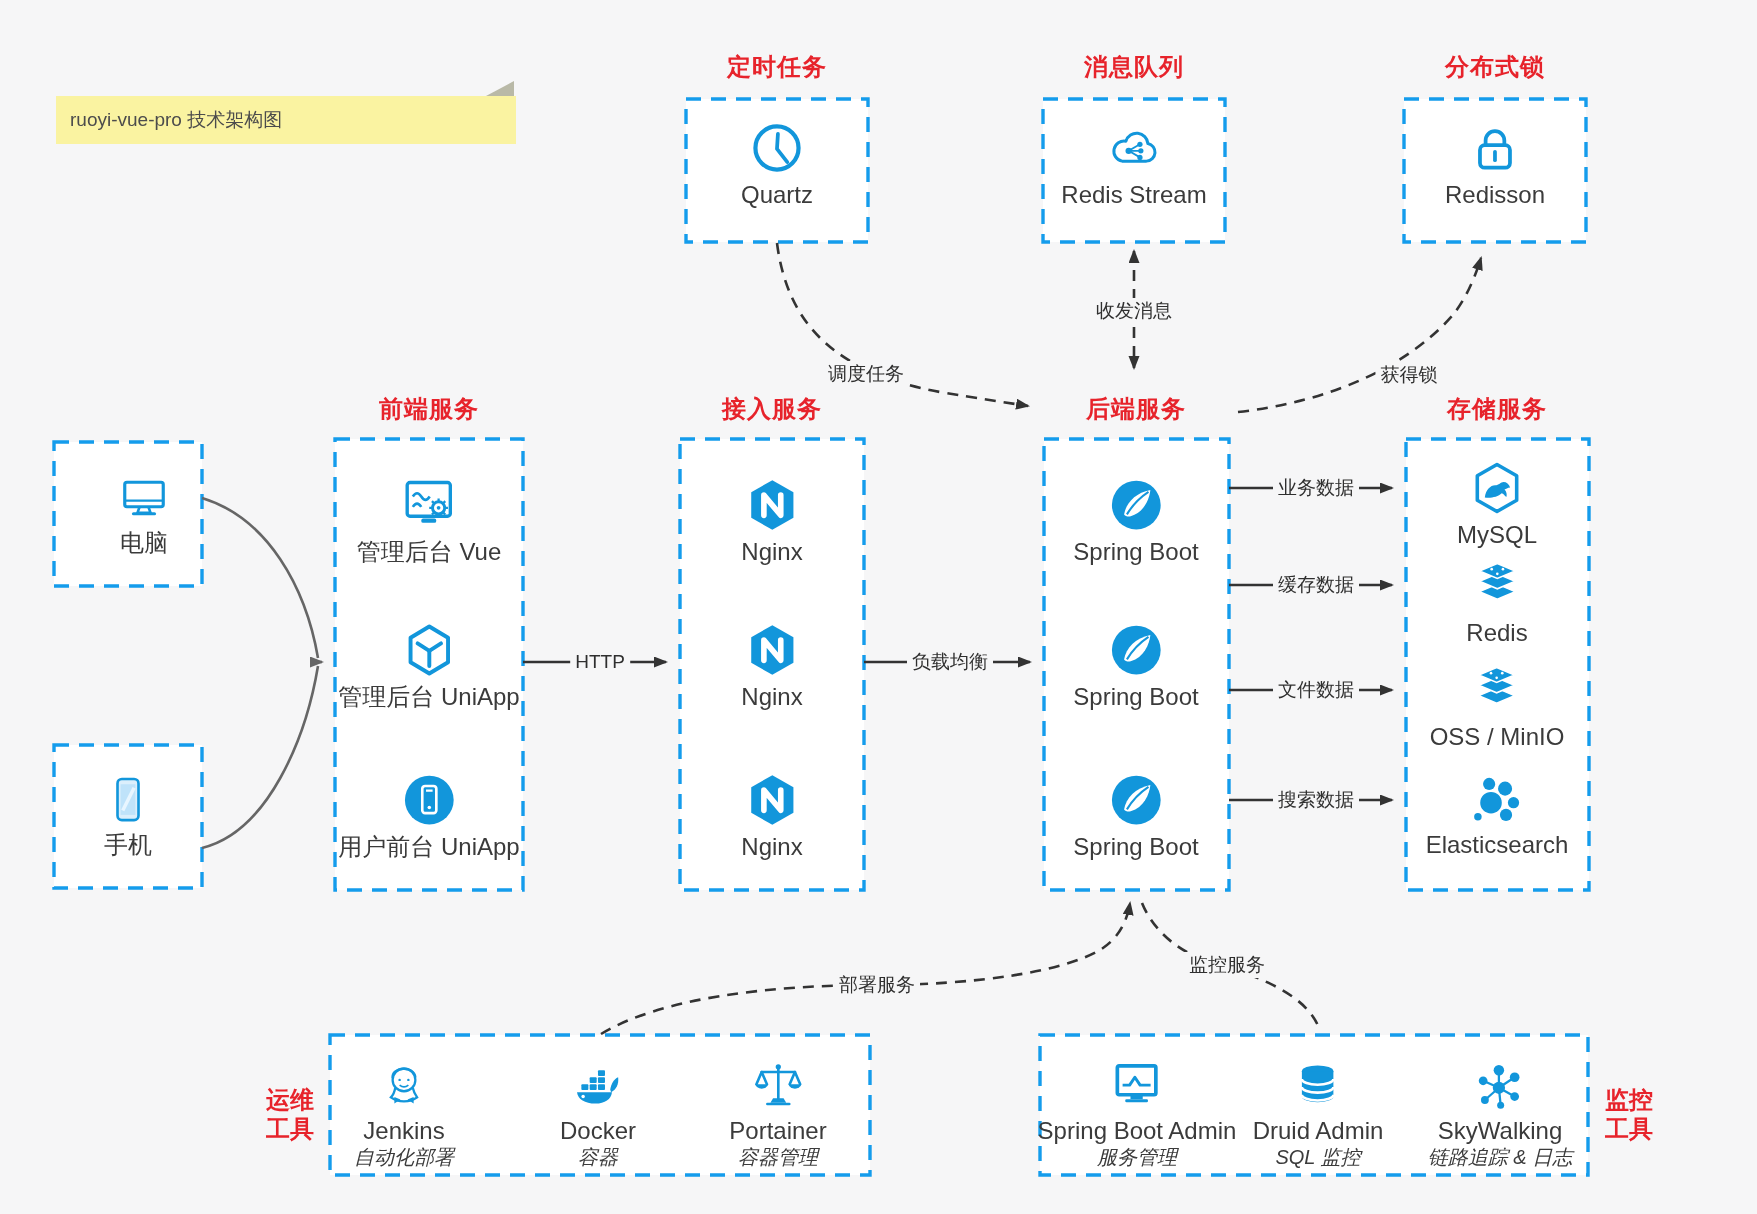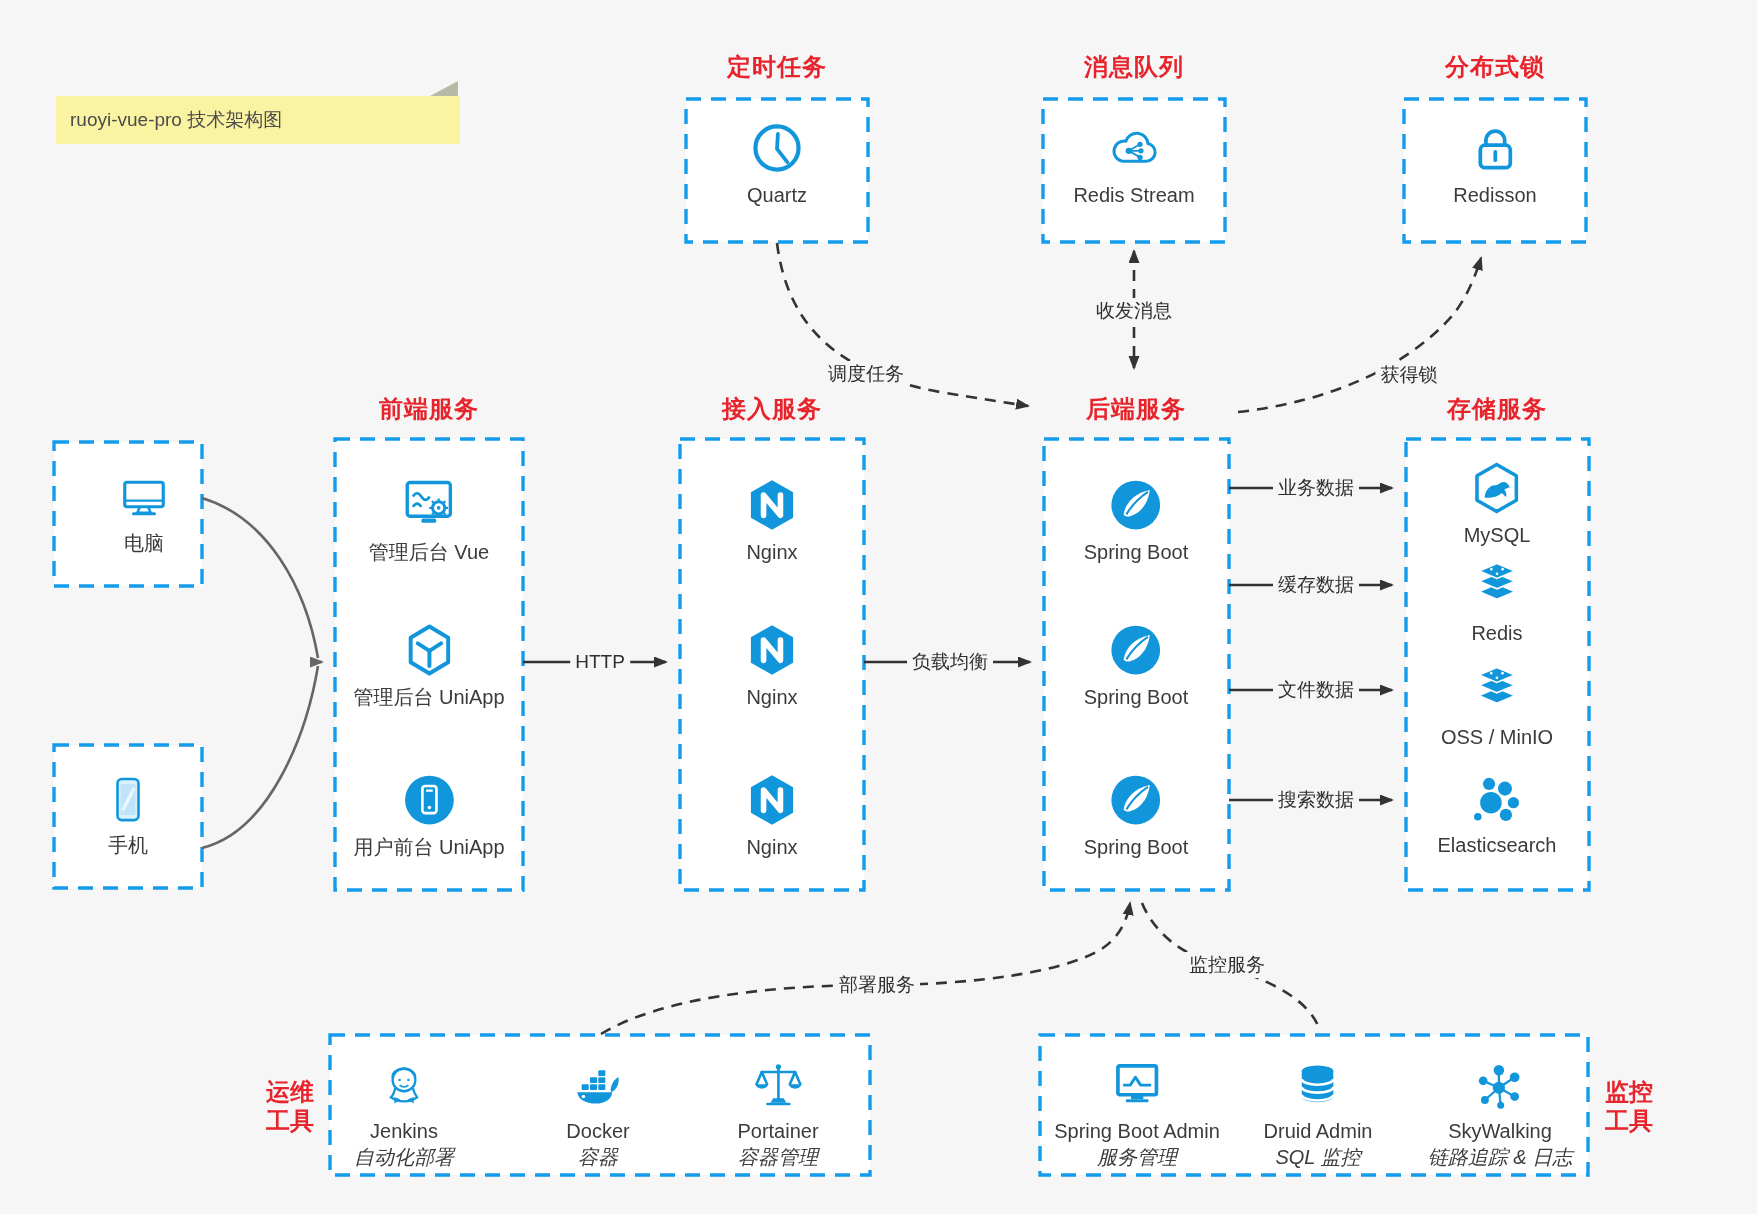--- a/index.html
+++ b/index.html
@@ -1,25 +1,25 @@
 <!DOCTYPE html>
 <html><head>
 <meta charset="utf-8">
 <style>
   html,body{margin:0;padding:0;background:#e9e9ea;font-family:"Liberation Sans","DejaVu Sans",sans-serif;}
   .canvas{position:relative;width:1757px;height:1214px;background:#f6f6f7;overflow:hidden;}
   .overlay{position:absolute;left:0;top:0;z-index:1;}
   .item{position:absolute;transform:translateX(-50%);display:flex;flex-direction:column;align-items:center;z-index:3;text-align:center;}
-  .item .lbl{margin-top:4px;font-size:20px;color:#3b3b3b;white-space:nowrap;line-height:26px;}
+  .item .lbl{margin-top:4px;font-size:24px;color:#3b3b3b;white-space:nowrap;line-height:26px;}
   .item .lbl2{font-size:20px;color:#3b3b3b;white-space:nowrap;line-height:26px;font-style:italic;}
   .icon{color:#1296db;display:block;line-height:0;}
   .sec-title{position:absolute;transform:translate(-50%,-50%);font-size:24px;font-weight:bold;color:#e7232b;white-space:nowrap;z-index:3;letter-spacing:1px;}
-  .side-title{position:absolute;transform:translate(-50%,-50%);font-size:24px;font-weight:bold;color:#e7232b;text-align:center;line-height:29px;z-index:3;}
+  .side-title{position:absolute;transform:translate(-50%,-50%);font-size:24px;font-weight:bold;color:#e7232b;text-align:center;line-height:29px;z-index:3;margin-top:8px;}
   .edge-lbl{position:absolute;transform:translate(-50%,-50%);font-size:19px;color:#2f2f2f;background:#f6f6f7;padding:0 5px;white-space:nowrap;z-index:4;}
-  .note{position:absolute;left:56px;top:96px;width:404px;background:#faf3a1;z-index:3;padding:9px 14px;box-sizing:border-box;}
+  .note{position:absolute;left:56px;top:96px;width:460px;background:#faf3a1;z-index:3;padding:9px 14px;box-sizing:border-box;}
   .note .nline{font-size:19px;line-height:30px;color:#4c4c4c;white-space:nowrap;}
   .note .fold{position:absolute;right:2px;top:-15px;width:0;height:0;border-left:28px solid transparent;border-bottom:15px solid #b9b9a7;}
 </style>
 </head>
 <body>
 
 <div class="canvas">
 
   <svg class="overlay" width="1757" height="1214" viewBox="0 0 1757 1214">
     <defs>

